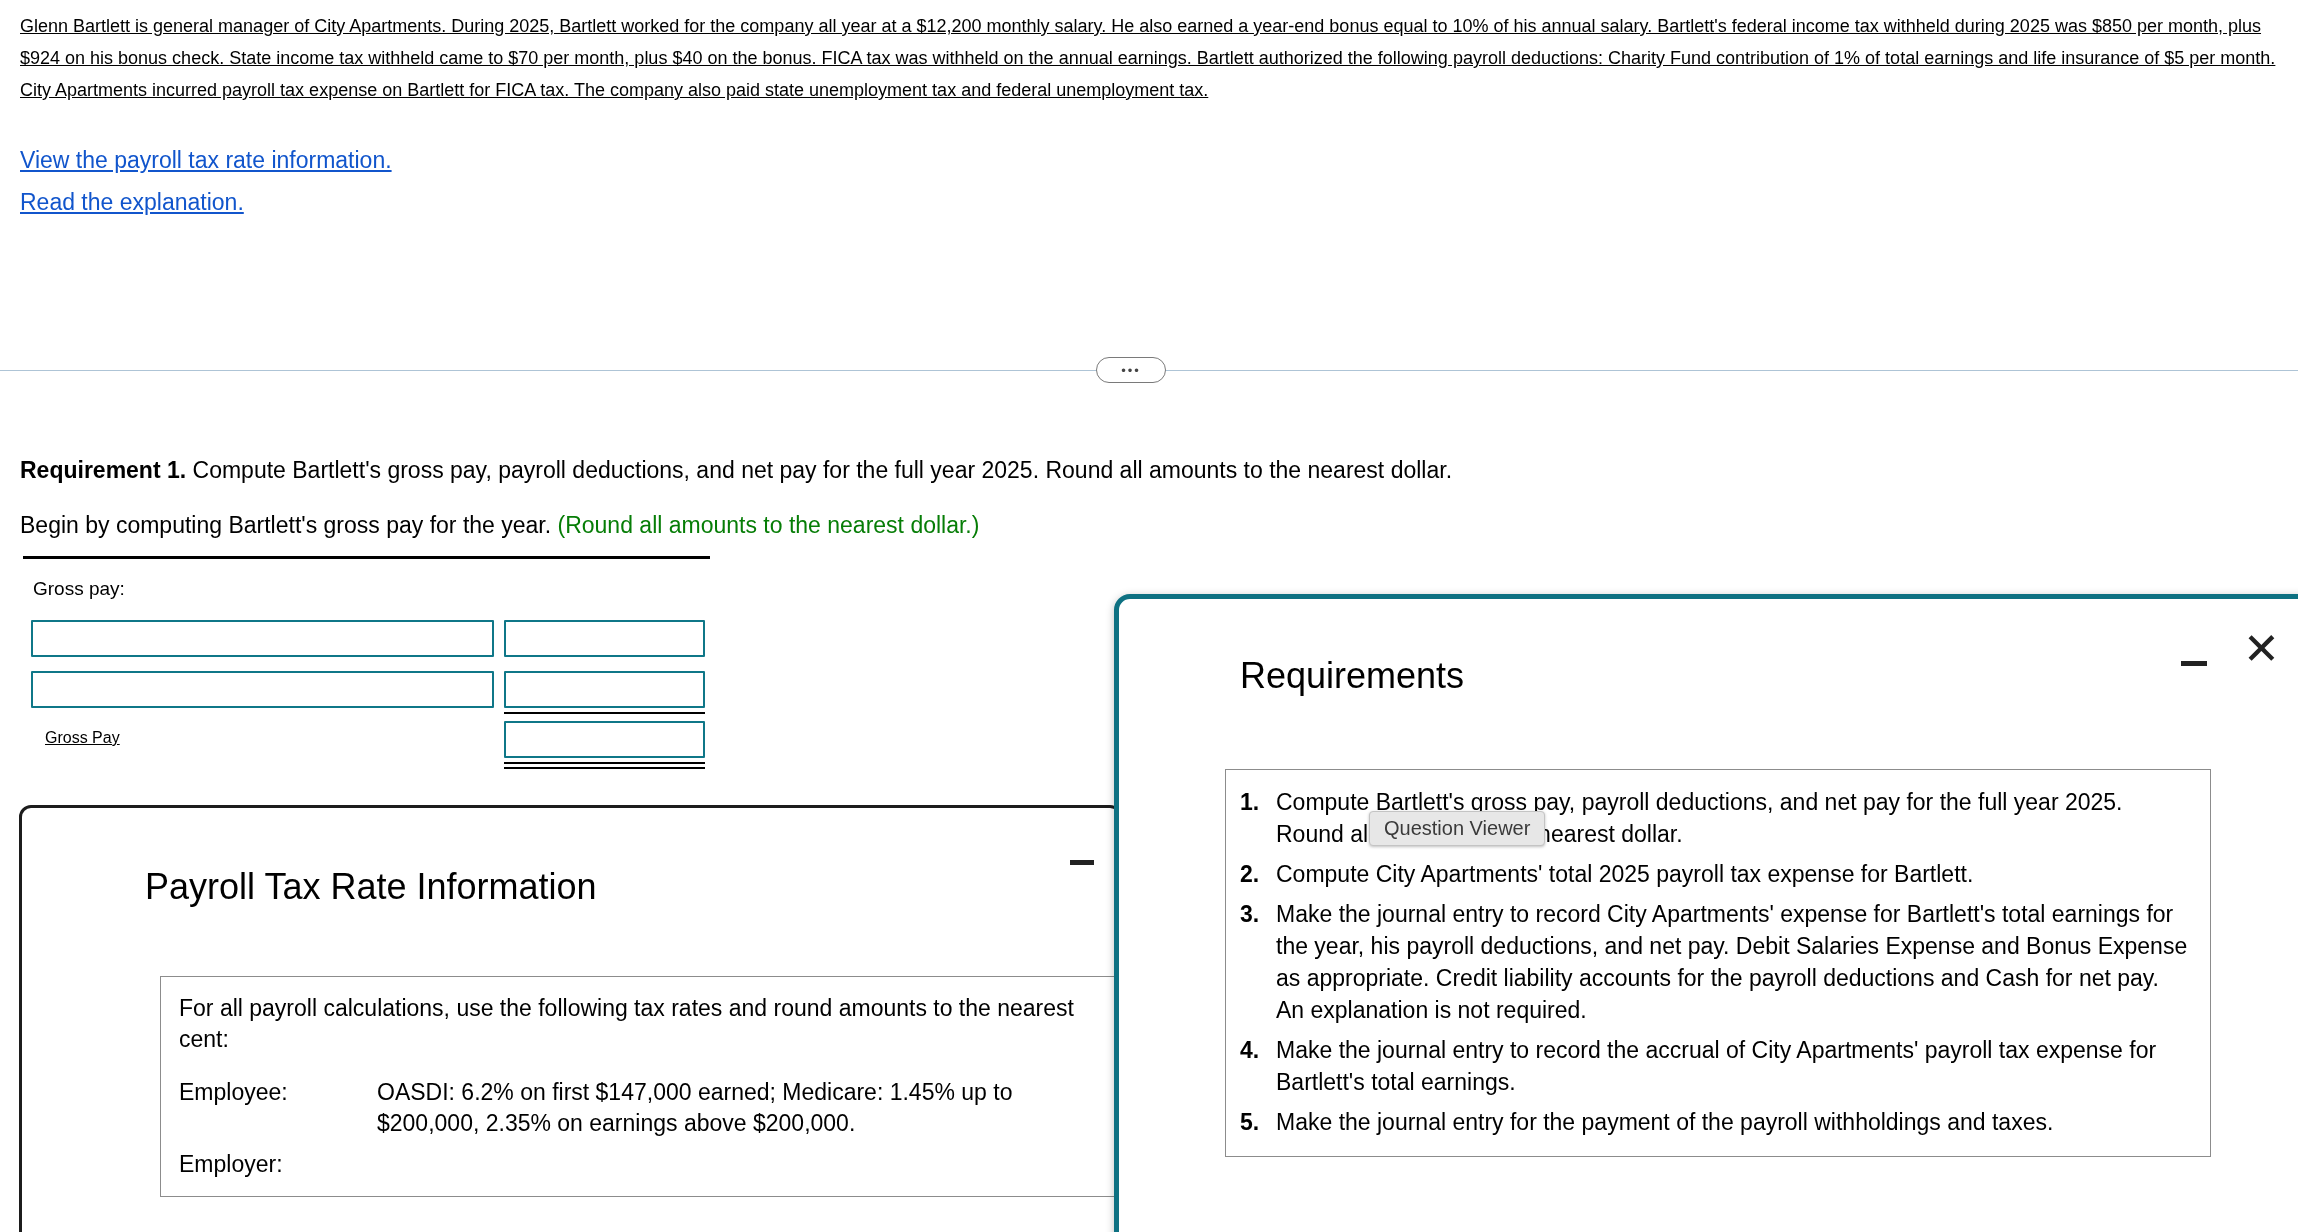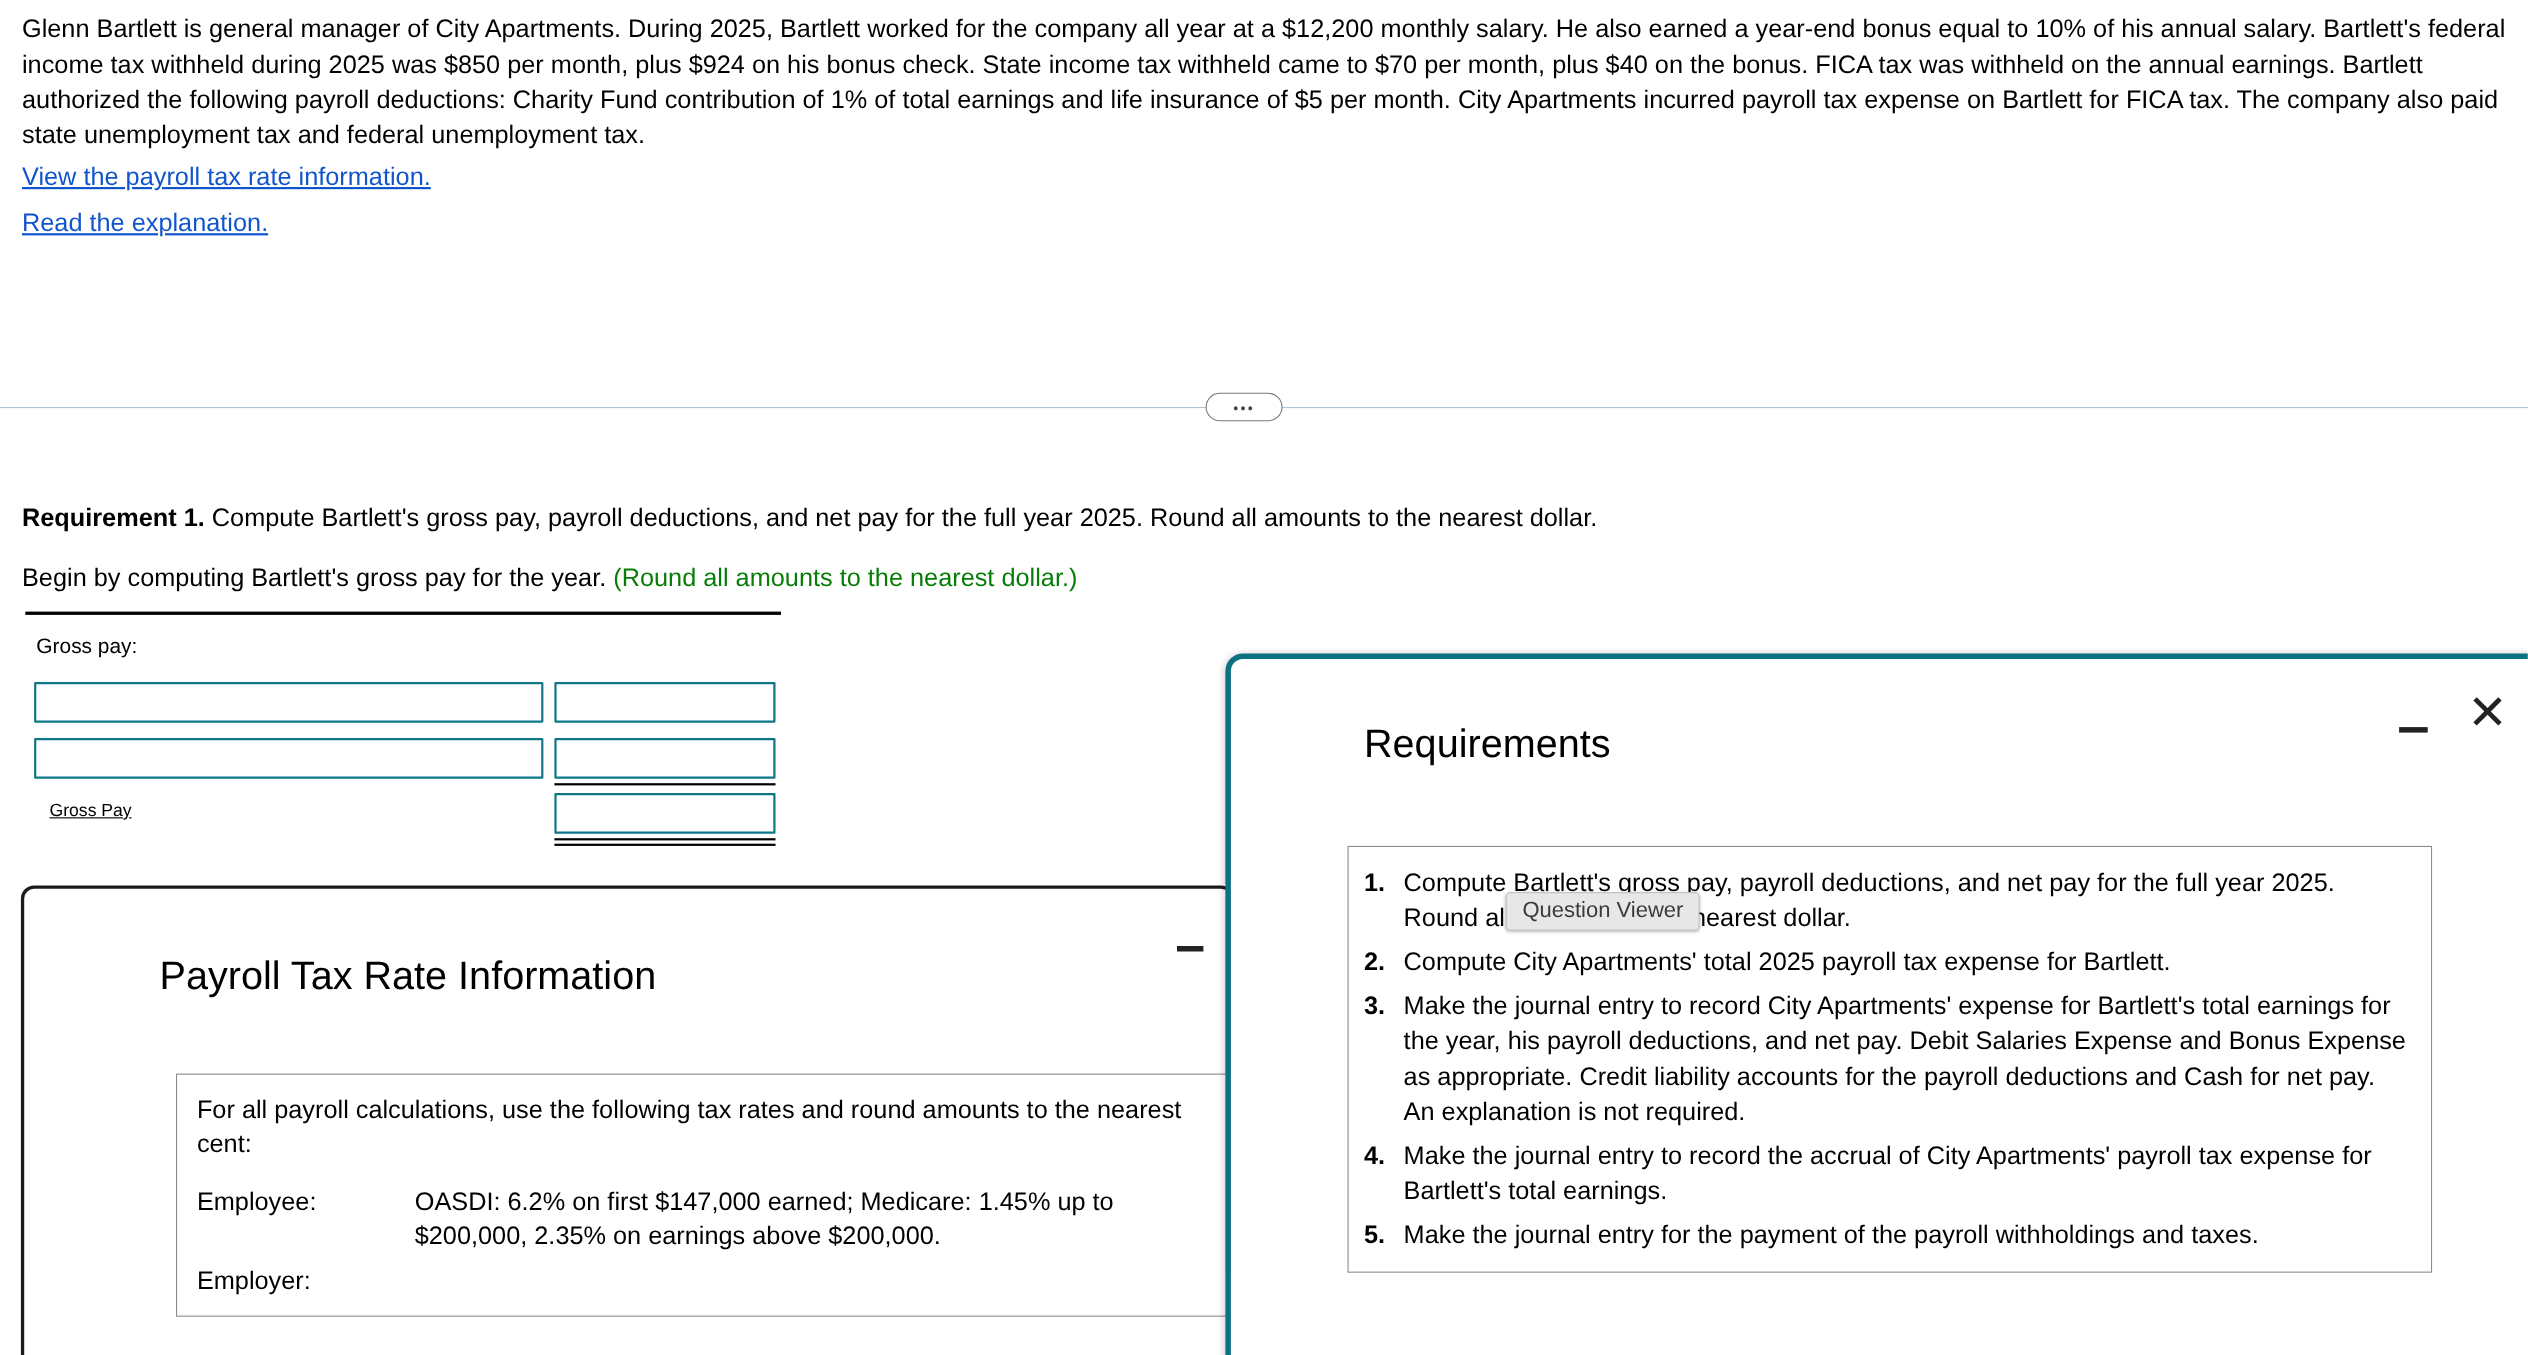--- a/index.html
+++ b/index.html
@@ -4,21 +4,21 @@
 <style>
   * { margin:0; padding:0; box-sizing:border-box; }
   html, body { width:2298px; height:1232px; }
   body {
     position:relative; overflow:hidden; background:#ffffff;
     font-family:"Liberation Sans", sans-serif; color:#000;
   }
   .abs { position:absolute; }
 
   
-  .problem { left:20px; top:10px; width:2264px; font-size:23px; line-height:32px; }
+  .problem { left:20px; top:10px; width:2264px; font-size:18px; line-height:32px;text-decoration:underline; }
   .qlink { font-size:23px; color:#1155cc; text-decoration:underline; cursor:pointer; display:inline-block; }
   .link1 { left:20px; top:147px; }
   .link2 { left:20px; top:189px; }
 
   
   .divider { left:0; top:370px; width:2298px; height:1px; background:#aec4d6; }
   .split-pill {
     left:1096px; top:357px; width:70px; height:26px; background:#fff;
     border:1px solid #7a7a7a; border-radius:13px;
     display:flex; align-items:center; justify-content:center;

